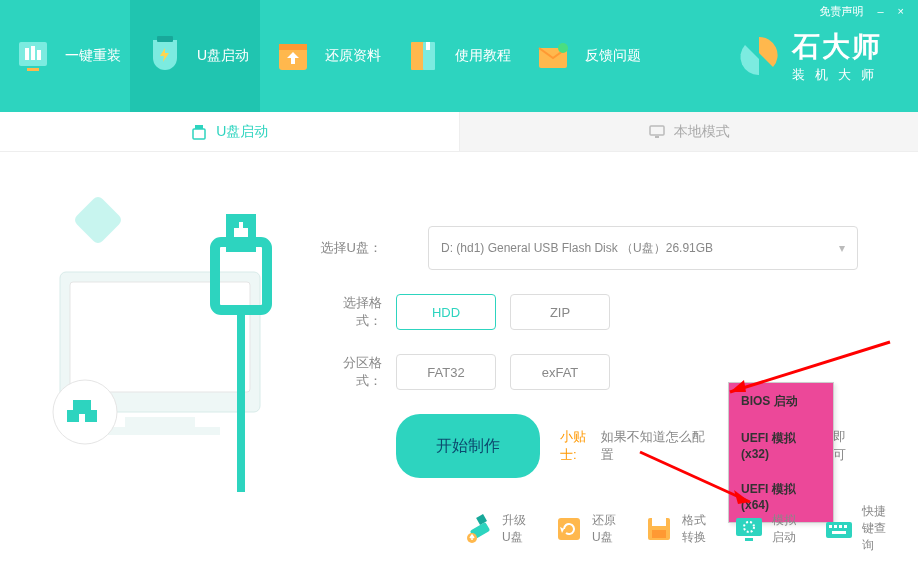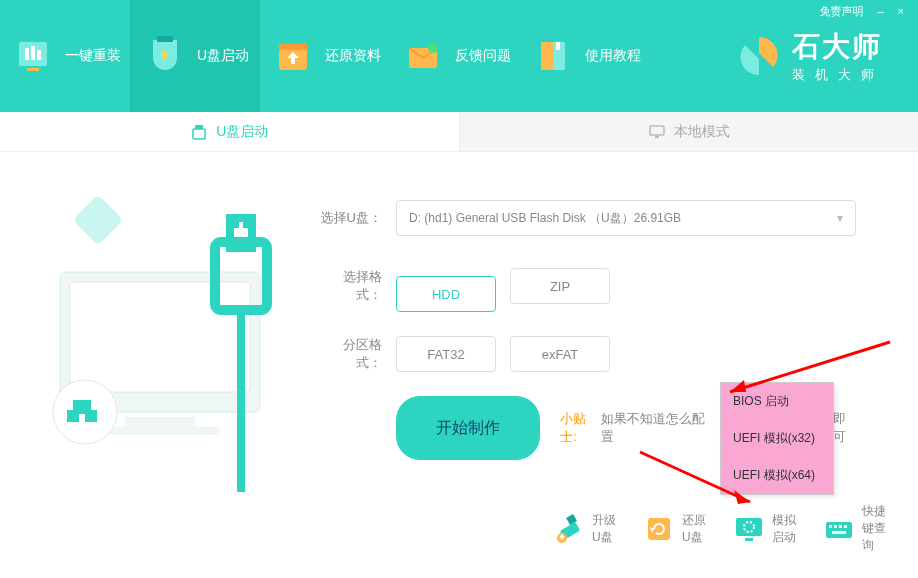--- a/index.html
+++ b/index.html
@@ -23,38 +23,38 @@
 
 .subtabs { height: 40px; display: flex; border-bottom: 1px solid #eee; }
 .subtab { flex: 1; display: flex; align-items: center; justify-content: center; gap: 8px; font-size: 14px; cursor: pointer; }
 .subtab.active { color: #2dd4bf; background: #fff; }
 .subtab:not(.active) { color: #aaa; background: #f5f5f5; border-left: 1px solid #eee; }
 
 .content { position: relative; height: calc(578px - 112px - 40px); }
 
 .illustration { position: absolute; left: 40px; top: 30px; width: 260px; height: 320px; }
 
-.form-area { position: absolute; left: 320px; top: 48px; right: 60px; }
+.form-area { position: absolute; left: 320px; top: 74px; right: 60px; }
 .form-row { display: flex; align-items: center; margin-bottom: 24px; gap: 14px; }
 .form-label { font-size: 13px; color: #888; width: 62px; text-align: right; }
-.dropdown { flex: 1; max-width: 460px; height: 36px; border: 1px solid #ddd; border-radius: 4px; display: flex; align-items: center; padding: 0 12px; color: #888; font-size: 12px; font-family: monospace; justify-content: space-between; cursor: pointer; }
+.dropdown { flex: 1; max-width: 460px; height: 44px; border: 1px solid #ddd; border-radius: 4px; display: flex; align-items: center; padding: 0 12px; color: #888; font-size: 12px; font-family: monospace; justify-content: space-between; cursor: pointer; margin-left: 32px; }
 .opt-btn { width: 100px; height: 36px; border: 1px solid #ddd; border-radius: 4px; display: flex; align-items: center; justify-content: center; font-size: 13px; color: #888; cursor: pointer; }
-.opt-btn.selected { border-color: #2dd4bf; color: #2dd4bf; margin-top: 16px; }
+.opt-btn.selected { border-color: #2dd4bf; color: #2dd4bf; }
 
 .start-btn { width: 150px; height: 64px; background: #2dd4bf; color: #0c4a6e; border-radius: 24px; display: flex; align-items: center; justify-content: center; font-size: 16px; cursor: pointer; margin-left: 76px; }
 .tip-row { display: flex; align-items: center; }
 .tip-label { color: #ff9800; font-size: 13px; margin-left: 20px; }
 .tip-text { color: #888; font-size: 13px; }
 
 .bottom-actions { position: absolute; bottom: 24px; right: 30px; display: flex; gap: 24px; }
 .action { display: flex; flex-direction: row; align-items: center; gap: 6px; cursor: pointer; width: 66px; }
 .action-icon { width: 40px; height: 36px; display: flex; align-items: center; justify-content: center; color: #2dd4bf; }
 .action-label { font-size: 12px; color: #888; }
 
-.popup { position: absolute; right: 84px; top: 230px; width: 114px; background: #f9a8d4; border: 1px solid #ccc; box-shadow: 2px 2px 4px rgba(0,0,0,0.1); }
+.popup { position: absolute; right: 84px; top: 230px; width: 106px; background: #ec4899; border: 1px solid #ccc; box-shadow: 2px 2px 4px rgba(0,0,0,0.1); font-weight: bold; }
 .popup-item { padding: 10px 12px; font-size: 12px; color: #333; cursor: pointer; }
 
 .arrow { position: absolute; pointer-events: none; }
 </style>
 </head>
 <body>
 
 <div class="topbar">
   <span>免责声明</span>
   <span>–</span>
@@ -90,36 +90,36 @@
           <rect x="6" y="6" width="28" height="26" rx="3" fill="#ffb84d"></rect>
           <rect x="6" y="6" width="28" height="6" fill="#ff9933"></rect>
           <path d="M20 14 l-6 6 h4 v6 h4 v-6 h4 z" fill="#fff"></path>
         </svg>
     </div>
     <div class="nav-label">还原资料</div>
   </div>
   <div class="nav-item">
     <div class="icon-box">
       <svg width="40" height="36" viewBox="0 0 40 36">
+          <rect x="8" y="4" width="14" height="28" rx="1" fill="#ffb84d"></rect>
+          <rect x="20" y="4" width="12" height="28" rx="1" fill="#7cebe0"></rect>
+          <rect x="23" y="4" width="4" height="8" fill="#fff"></rect>
+        </svg>
+    </div>
+    <div class="nav-label">使用教程</div>
+  </div>
+  <div class="nav-item">
+    <div class="icon-box">
+      <svg width="40" height="36" viewBox="0 0 40 36">
           <rect x="6" y="10" width="28" height="20" rx="2" fill="#ffb84d"></rect>
           <path d="M6 10 l14 10 l14 -10" stroke="#ff9933" stroke-width="2" fill="none"></path>
           <circle cx="30" cy="10" r="5" fill="#4ade80"></circle>
         </svg>
     </div>
     <div class="nav-label">反馈问题</div>
-  </div>
-  <div class="nav-item">
-    <div class="icon-box">
-      <svg width="40" height="36" viewBox="0 0 40 36">
-          <rect x="8" y="4" width="14" height="28" rx="1" fill="#ffb84d"></rect>
-          <rect x="20" y="4" width="12" height="28" rx="1" fill="#7cebe0"></rect>
-          <rect x="23" y="4" width="4" height="8" fill="#fff"></rect>
-        </svg>
-    </div>
-    <div class="nav-label">使用教程</div>
   </div>
   <div class="spacer"></div>
   <div class="brand">
     <svg width="46" height="46" viewBox="0 0 46 46">
         <path d="M23 4 a18 18 0 0 1 14 30 l-14 -14 z" fill="#ffb84d"></path>
         <path d="M23 42 a18 18 0 0 1 -14 -30 l14 14 z" fill="#7cebe0"></path>
       </svg>
     <div class="brand-text">
       <div class="brand-main">石大师</div>
       <div class="brand-sub">装机大师</div>
@@ -222,20 +222,30 @@
             <rect x="6" y="6" width="22" height="22" rx="3" fill="#ffb84d"></rect>
             <path d="M12 17 a5 5 0 1 1 2 4" stroke="#fff" stroke-width="2" fill="none"></path>
             <polygon points="12,17 8,15 10,21" fill="#fff"></polygon>
           </svg>
       </div>
       <div class="action-label">还原U盘</div>
     </div>
     <div class="action">
       <div class="action-icon">
         <svg width="34" height="34" viewBox="0 0 34 34">
+            <rect x="6" y="6" width="22" height="22" rx="2" fill="#ffb84d"></rect>
+            <rect x="10" y="6" width="14" height="8" fill="#fff"></rect>
+            <rect x="10" y="18" width="14" height="8" fill="#ff9933"></rect>
+          </svg>
+      </div>
+      <div class="action-label">格式转换</div>
+    </div>
+    <div class="action">
+      <div class="action-icon">
+        <svg width="34" height="34" viewBox="0 0 34 34">
             <rect x="4" y="6" width="26" height="18" rx="2" fill="#2dd4bf"></rect>
             <circle cx="17" cy="15" r="5" fill="none" stroke="#fff" stroke-width="2" stroke-dasharray="2 2"></circle>
             <rect x="13" y="26" width="8" height="3" fill="#2dd4bf"></rect>
           </svg>
       </div>
       <div class="action-label">模拟启动</div>
     </div>
     <div class="action">
       <div class="action-icon">
         <svg width="34" height="34" viewBox="0 0 34 34">

